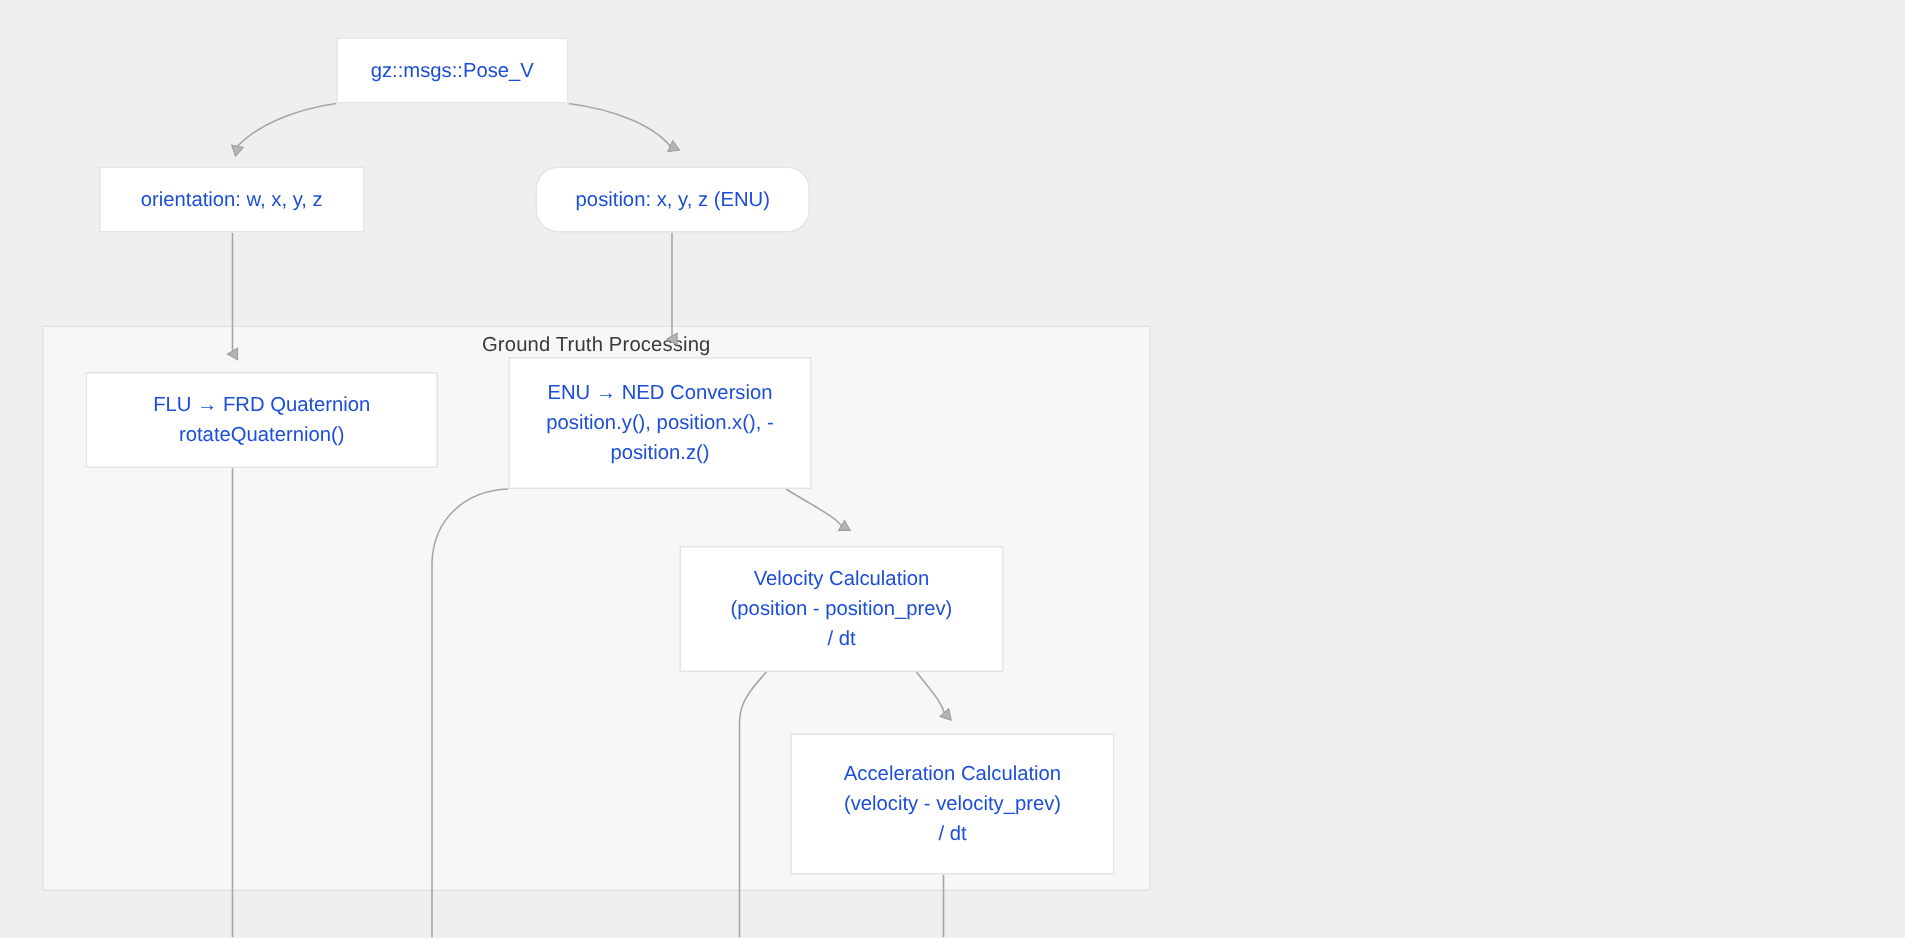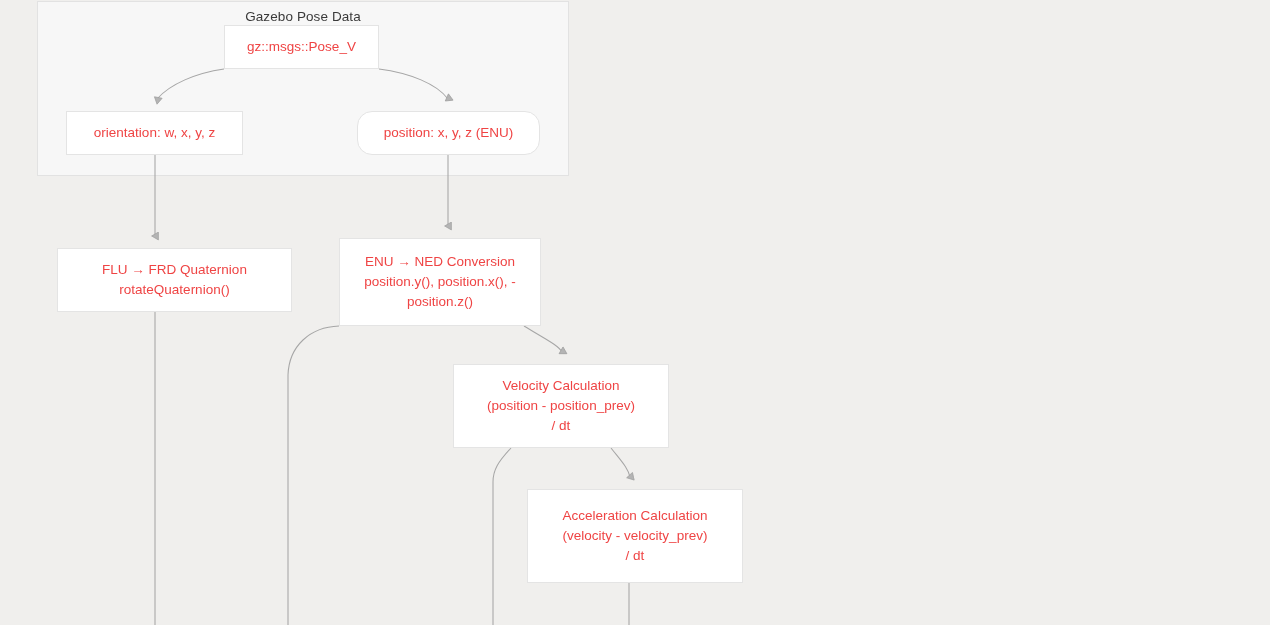--- a/index.html
+++ b/index.html
@@ -76,21 +76,21 @@
   
   .node {
     position: absolute;
     background: #ffffff;
     border: 1px solid #e4e4e4;
     box-sizing: border-box;
     display: flex;
     align-items: center;
     justify-content: center;
     text-align: center;
-    color: #ef4444;
+    color: #1d4ed8;
     font-size: 13.5px;
     line-height: 20px;
     font-family: "Liberation Sans", sans-serif;
     padding: 4px 10px;
     white-space: pre-line;
   }
 
   #node-posev       { left: 224px; top: 25px;  width: 155px; height: 44px; }
   #node-orientation { left: 66px;  top: 111px; width: 177px; height: 44px; }
   #node-position    { left: 357px; top: 111px; width: 183px; height: 44px; border-radius: 15px; }
@@ -98,24 +98,24 @@
   #node-flufrd      { left: 57px;  top: 248px; width: 235px; height: 64px; }
   #node-enuned      { left: 339px; top: 238px; width: 202px; height: 88px; }
   #node-velocity    { left: 453px; top: 364px; width: 216px; height: 84px; }
   #node-accel       { left: 527px; top: 489px; width: 216px; height: 94px; text-align: center; }
 </style>
 </head>
 <body>
 
 <div id="diagram-root">
 
-  <div class="subgraph" id="subgraph-gazebo">
-    <div class="subgraph-title">Gazebo Pose Data</div>
+
+  <div class="subgraph" id="subgraph-groundtruth">
+    <div class="subgraph-title">Ground Truth Processing</div>
   </div>
-
 
   <svg id="edge-layer" viewBox="0 0 1270 625" width="1270" height="625" xmlns="http://www.w3.org/2000/svg">
     <defs>
       <marker id="arrowhead" markerWidth="9" markerHeight="9" refX="4.5" refY="4.2" orient="auto" markerUnits="userSpaceOnUse">
         <path d="M0.6,0.8 L8.4,0.8 L4.5,7.6 Z" fill="#b4b4b4" stroke="#9e9e9e" stroke-width="0.7"></path>
       </marker>
     </defs>
 
     <g fill="none" stroke="#a6a6a6" stroke-width="1.05">
 

